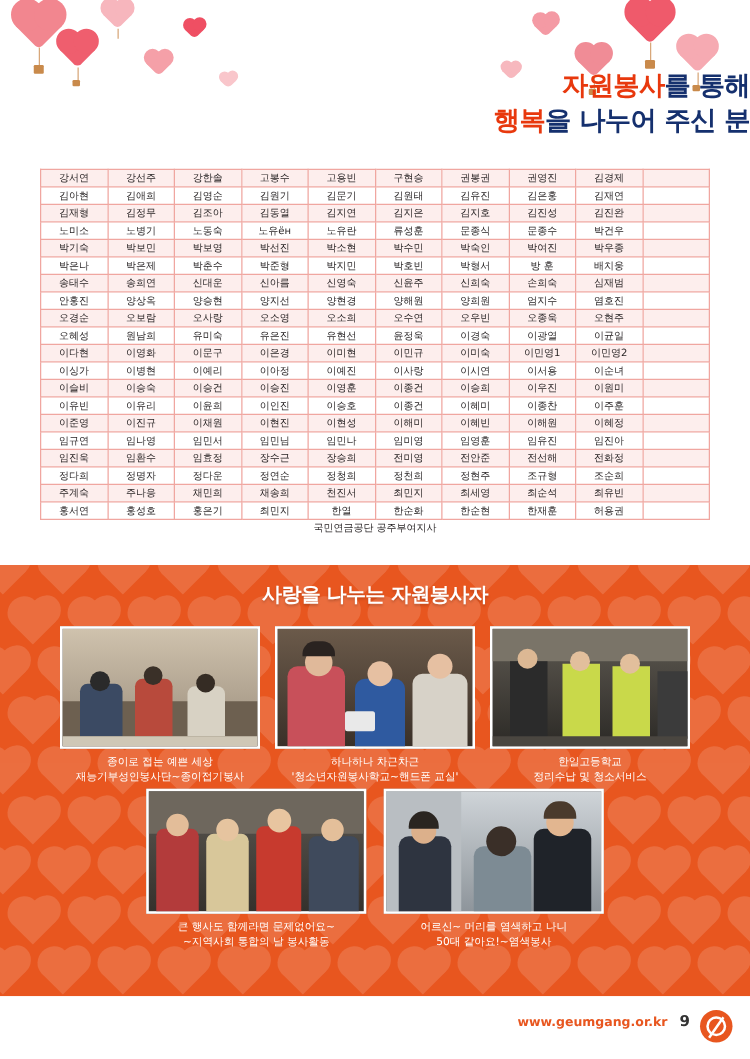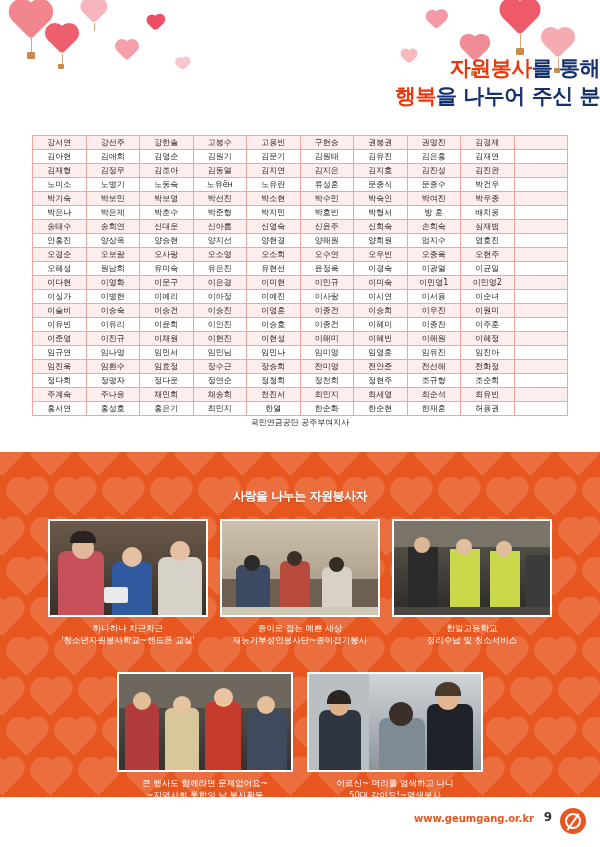--- a/index.html
+++ b/index.html
@@ -98,35 +98,35 @@
   .bgh i:before, .bgh i:after {
     content:""; position:absolute; width:100%; height:100%; background:#ffffff; border-radius:50%;
   }
   .bgh i:before { top:-50%; left:0; }
   .bgh i:after { top:0; left:50%; }
 
   .sec-title {
     position:relative;
     text-align:center;
     color:#ffffff;
-    font-size:12px;
+    font-size:16px;
     font-weight:bold;
-    padding-top:36px;
+    padding-top:14px;
     letter-spacing:-0.5px;
     text-shadow: 0 1px 2px rgba(0,0,0,.18);
   }
 
   .photo-row {
     position:relative;
     display:flex;
     justify-content:center;
     gap:12px;
     margin-top:14px;
   }
-  .photo-row.two { gap:14px; margin-top:25px; }
+  .photo-row.two { gap:14px; margin-top:2px; }
 
   .photo-card { width:160px; }
   .photo-card.big { width:176px; }
 
   .photo {
     width:100%; height:98px;
     border:2px solid #ffffff;
     overflow:hidden;
     position:relative;
     background:#8a8a8a;
@@ -854,54 +854,54 @@
         <i></i>
       </div>
       <div class="bgh" style="left: 566px; top: 314px;">
         <i></i>
       </div>
     </div>
 
   <div class="sec-title">사랑을 나누는 자원봉사자</div>
 
   <div class="photo-row">
+
+    <div class="photo-card">
+      <div class="photo">
+        <div class="ph" style="inset:0; background:linear-gradient(#cfc2ad,#9a8d7c);"></div>
+        <div class="ph" style="left:0;top:58px;width:100%;height:40px;background:#6d6050;"></div>
+        <div class="ph" style="left:14px;top:44px;width:34px;height:42px;background:#3b4a63;border-radius:6px 6px 0 0;"></div>
+        <div class="ph" style="left:22px;top:34px;width:16px;height:16px;background:#2a2a2a;border-radius:50%;"></div>
+        <div class="ph" style="left:58px;top:40px;width:30px;height:46px;background:#b84a3c;border-radius:6px 6px 0 0;"></div>
+        <div class="ph" style="left:65px;top:30px;width:15px;height:15px;background:#3a3028;border-radius:50%;"></div>
+        <div class="ph" style="left:100px;top:46px;width:30px;height:40px;background:#d8d2c4;border-radius:6px 6px 0 0;"></div>
+        <div class="ph" style="left:107px;top:36px;width:15px;height:15px;background:#352c24;border-radius:50%;"></div>
+        <div class="ph" style="left:0;top:86px;width:100%;height:12px;background:#cfc7b6;"></div>
+      </div>
+      <div class="cap">
+        <div>종이로 접는 예쁜 세상</div>
+        <div>재능기부성인봉사단~종이접기봉사</div>
+      </div>
+    </div>
 
     <div class="photo-card">
       <div class="photo">
         <div class="ph" style="inset:0; background:linear-gradient(#6b5a4a,#3a3028);"></div>
         <div class="ph" style="left:8px;top:30px;width:46px;height:68px;background:#c8505a;border-radius:8px 8px 0 0;"></div>
         <div class="ph" style="left:22px;top:16px;width:22px;height:22px;background:#e0b99a;border-radius:50%;"></div>
         <div class="ph" style="left:20px;top:10px;width:26px;height:12px;background:#2a2320;border-radius:10px 10px 0 0;"></div>
         <div class="ph" style="left:62px;top:40px;width:40px;height:58px;background:#2f5aa0;border-radius:8px 8px 0 0;"></div>
         <div class="ph" style="left:72px;top:26px;width:20px;height:20px;background:#e6c0a2;border-radius:50%;"></div>
         <div class="ph" style="left:108px;top:36px;width:44px;height:62px;background:#d7d2c8;border-radius:8px 8px 0 0;"></div>
         <div class="ph" style="left:120px;top:20px;width:20px;height:20px;background:#e6c0a2;border-radius:50%;"></div>
         <div class="ph" style="left:54px;top:66px;width:24px;height:16px;background:#e9e9e9;border-radius:2px;"></div>
       </div>
       <div class="cap">
         <div>하나하나 차근차근</div>
         <div>'청소년자원봉사학교~핸드폰 교실'</div>
-      </div>
-    </div>
-
-    <div class="photo-card">
-      <div class="photo">
-        <div class="ph" style="inset:0; background:linear-gradient(#cfc2ad,#9a8d7c);"></div>
-        <div class="ph" style="left:0;top:58px;width:100%;height:40px;background:#6d6050;"></div>
-        <div class="ph" style="left:14px;top:44px;width:34px;height:42px;background:#3b4a63;border-radius:6px 6px 0 0;"></div>
-        <div class="ph" style="left:22px;top:34px;width:16px;height:16px;background:#2a2a2a;border-radius:50%;"></div>
-        <div class="ph" style="left:58px;top:40px;width:30px;height:46px;background:#b84a3c;border-radius:6px 6px 0 0;"></div>
-        <div class="ph" style="left:65px;top:30px;width:15px;height:15px;background:#3a3028;border-radius:50%;"></div>
-        <div class="ph" style="left:100px;top:46px;width:30px;height:40px;background:#d8d2c4;border-radius:6px 6px 0 0;"></div>
-        <div class="ph" style="left:107px;top:36px;width:15px;height:15px;background:#352c24;border-radius:50%;"></div>
-        <div class="ph" style="left:0;top:86px;width:100%;height:12px;background:#cfc7b6;"></div>
-      </div>
-      <div class="cap">
-        <div>종이로 접는 예쁜 세상</div>
-        <div>재능기부성인봉사단~종이접기봉사</div>
       </div>
     </div>
 
     <div class="photo-card">
       <div class="photo">
         <div class="ph" style="inset:0; background:linear-gradient(#5f5a52,#2c2a26);"></div>
         <div class="ph" style="left:0;top:0;width:100%;height:30px;background:#8c8madd;"></div>
         <div class="ph" style="left:0;top:0;width:100%;height:26px;background:#7a7468;"></div>
         <div class="ph" style="left:14px;top:26px;width:30px;height:62px;background:#2b2b2b;"></div>
         <div class="ph" style="left:20px;top:16px;width:16px;height:16px;background:#dcb894;border-radius:50%;"></div>

